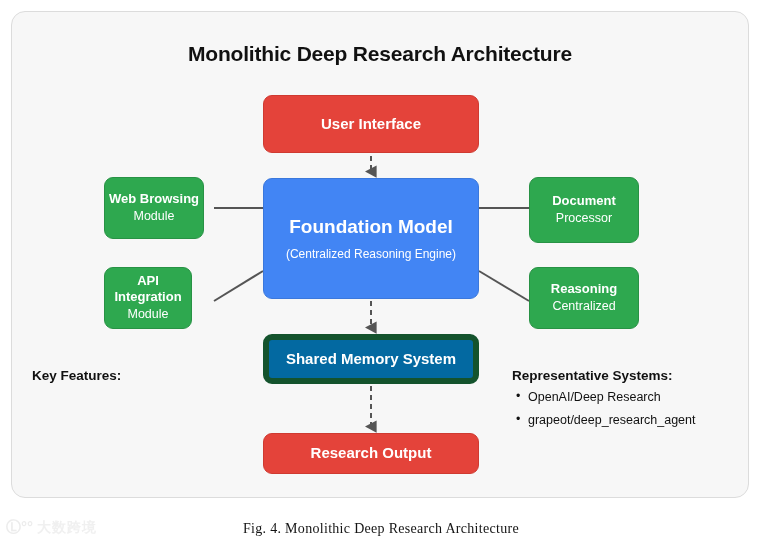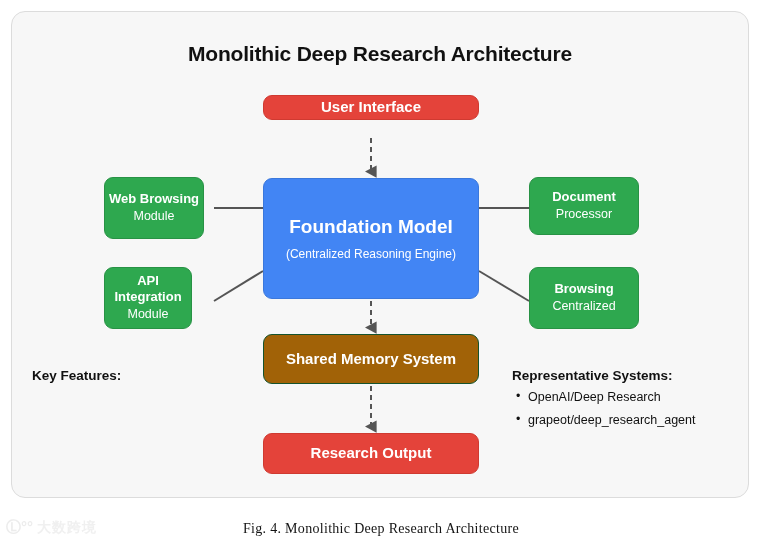--- a/index.html
+++ b/index.html
@@ -67,43 +67,43 @@
   .node .line-strong {
     font-weight: bold;
   }
   .node .line-sub {
     font-weight: normal;
   }
 
   .node-red    { background: #e4433a; border: 1px solid #cf3a31; }
   .node-green  { background: #2ea84f; border: 1px solid #289245; }
   .node-blue   { background: #4285f4; border: 1px solid #3b78dc; }
-  .node-yellow { background: #a16207; border: 1px solid #14532d; align-items: center; }
+  .node-yellow { background: #0369a1; border: 6px solid #14532d; align-items: center; }
 
   
   #node-user-interface {
-    left: 251px; top: 83px; width: 216px; height: 25px;
+    left: 251px; top: 83px; width: 216px; height: 58px;
     font-size: 15px;
   }
   #node-foundation-model {
     left: 251px; top: 166px; width: 216px; height: 121px;
   }
   #node-foundation-model .line-strong { font-size: 19px; }
   #node-foundation-model .line-sub    { font-size: 12px; margin-top: 8px; }
 
   #node-web-browsing {
     left: 92px; top: 165px; width: 100px; height: 62px;
     font-size: 13px;
   }
   #node-api-integration {
     left: 92px; top: 255px; width: 88px; height: 62px;
     font-size: 13px;
   }
   #node-document-processor {
-    left: 517px; top: 165px; width: 110px; height: 58px;
+    left: 517px; top: 165px; width: 110px; height: 66px;
     font-size: 13px;
   }
   #node-knowledge-synthesizer {
     left: 517px; top: 255px; width: 110px; height: 62px;
     font-size: 13px;
   }
   .node-side .line-sub { font-size: 12.5px; margin-top: 2px; }
 
   #node-shared-memory {
     left: 251px; top: 322px; width: 216px; height: 50px;
@@ -232,21 +232,21 @@
     <span class="line-strong">API Integration</span>
     <span class="line-sub">Module</span>
   </div>
 
   <div class="node node-green node-side" id="node-document-processor">
     <span class="line-strong">Document</span>
     <span class="line-sub">Processor</span>
   </div>
 
   <div class="node node-green node-side" id="node-knowledge-synthesizer">
-    <span class="line-strong">Browsing</span>
+    <span class="line-strong">Reasoning</span>
     <span class="line-sub">Centralized</span>
   </div>
 
   <div class="node node-yellow" id="node-shared-memory">
     <span class="line-strong">Shared Memory System</span>
   </div>
 
   <div class="node node-red" id="node-research-output">
     <span class="line-strong">Research Output</span>
   </div>

